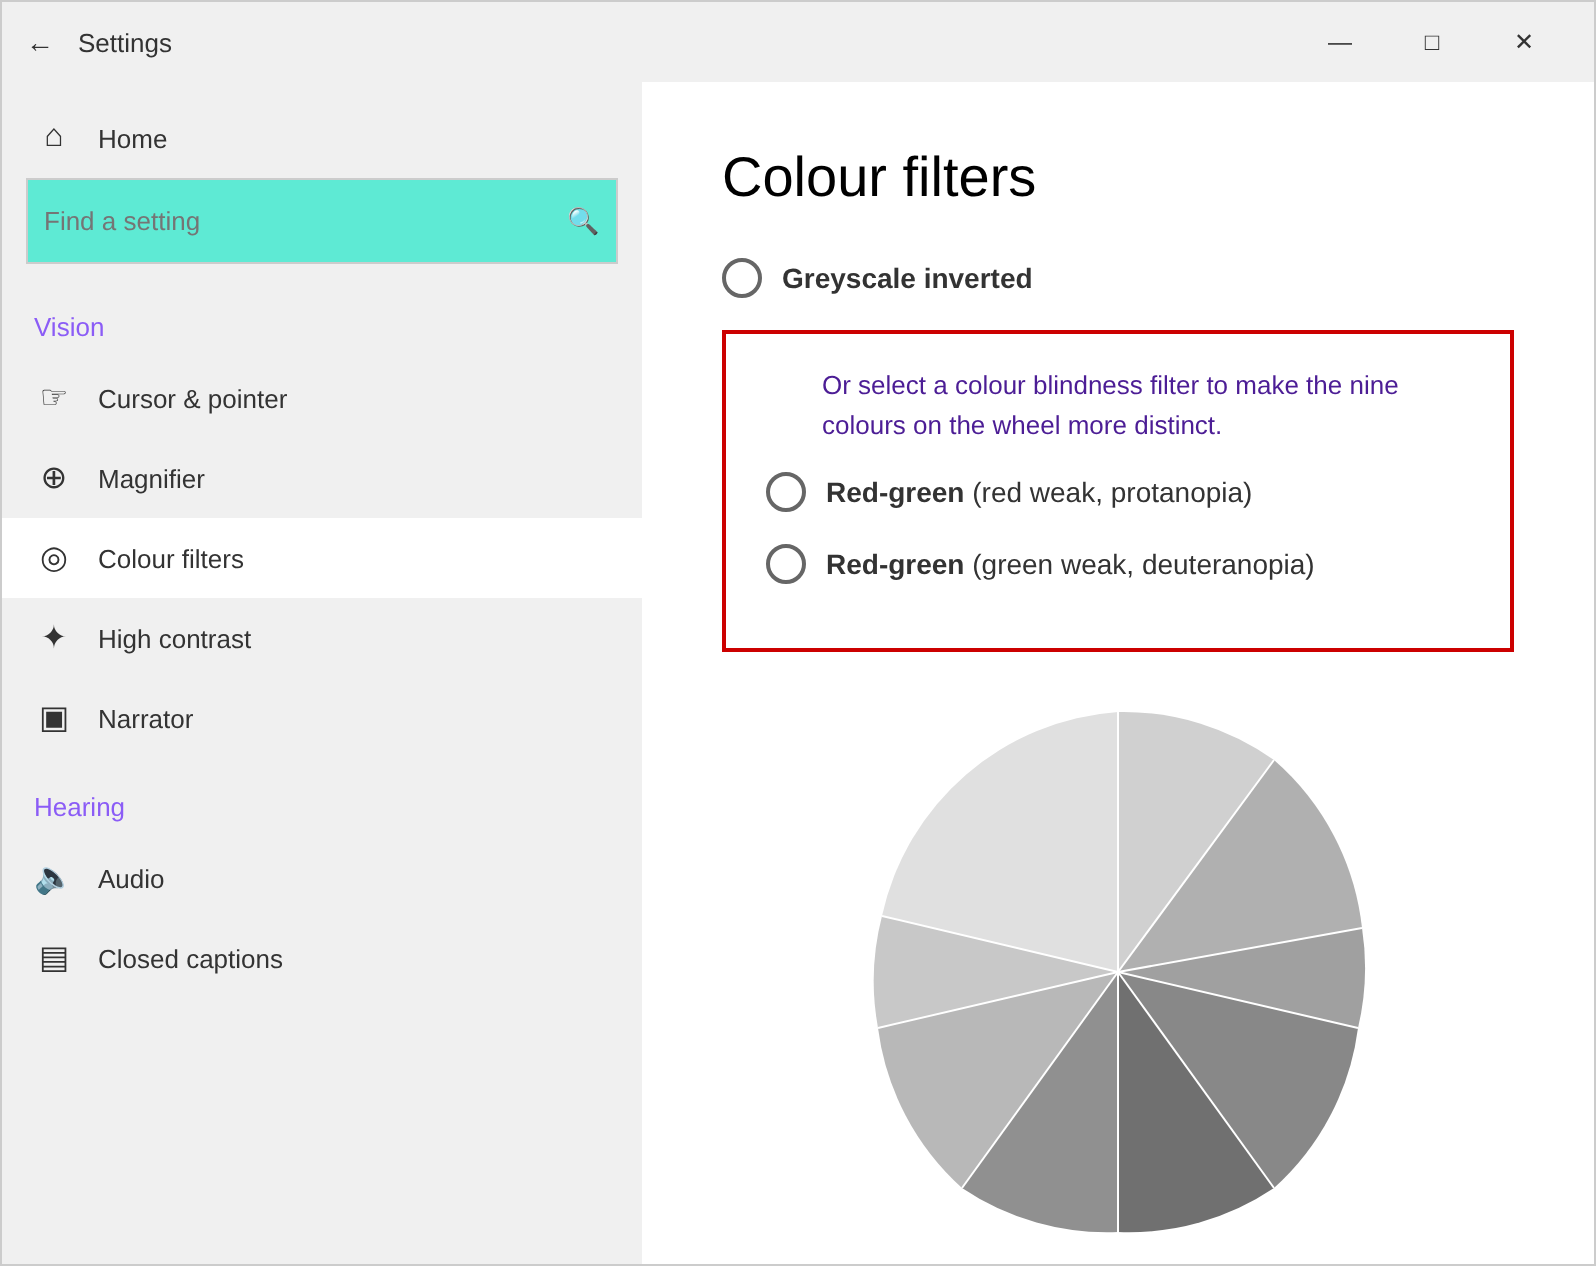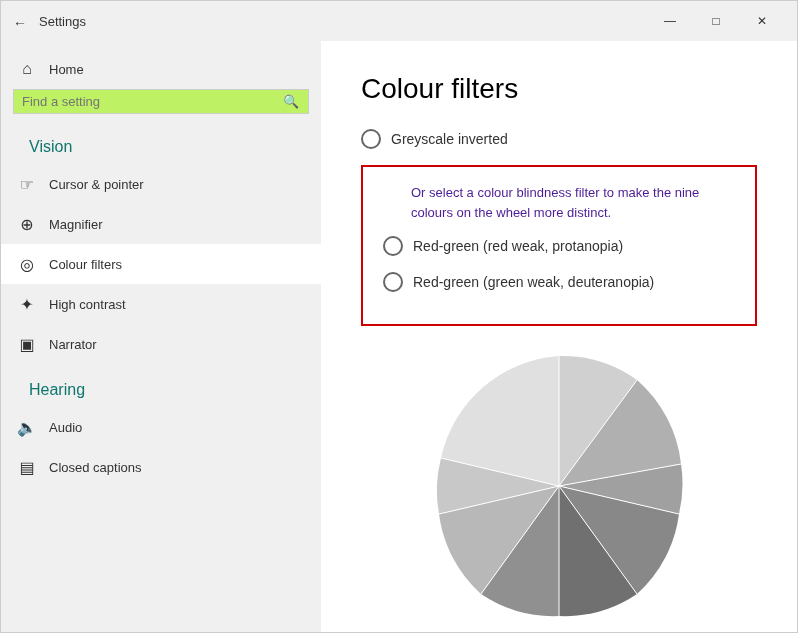--- a/index.html
+++ b/index.html
@@ -72,46 +72,46 @@
       background: #f0f0f0;
       display: flex;
       flex-direction: column;
       flex-shrink: 0;
       padding-top: 8px;
     }
     .search-box {
       margin: 0 12px 16px 12px;
       display: flex;
       align-items: center;
-      background: #bef264;
+      background: #5eead4;
       border: 1px solid #ccc;
-      height: 25px;
+      height: 43px;
       padding: 0 8px;
     }
     .search-input {
       border: none;
       outline: none;
       flex: 1;
       font-size: 13px;
       background: transparent;
     }
     .search-icon {
       color: #666;
       font-size: 13px;
     }
     .sidebar-section-label {
       font-size: 13px;
       font-weight: 600;
       color: #333;
       padding: 12px 16px 8px 16px;
     }
     .sidebar-category {
-      font-size: 16px;
-      color: #0f766e;
-      padding: 8px 28px;
+      font-size: 13px;
+      color: #8b5cf6;
+      padding: 8px 16px;
       font-weight: 400;
     }
     .sidebar-item {
       display: flex;
       align-items: center;
       gap: 12px;
       padding: 10px 16px;
       cursor: pointer;
       color: #333;
       font-size: 13px;
@@ -163,21 +163,21 @@
       flex-shrink: 0;
       display: flex;
       align-items: center;
       justify-content: center;
     }
     .radio-label {
       font-size: 14px;
       color: #333;
     }
     .radio-label strong {
-      font-weight: 400;
+      font-weight: 700;
     }
 
     .color-blindness-box {
       border: 2px solid #c00;
       padding: 16px 20px;
       margin-bottom: 20px;
       margin-top: 4px;
     }
     .color-blindness-desc {
       font-size: 13px;

